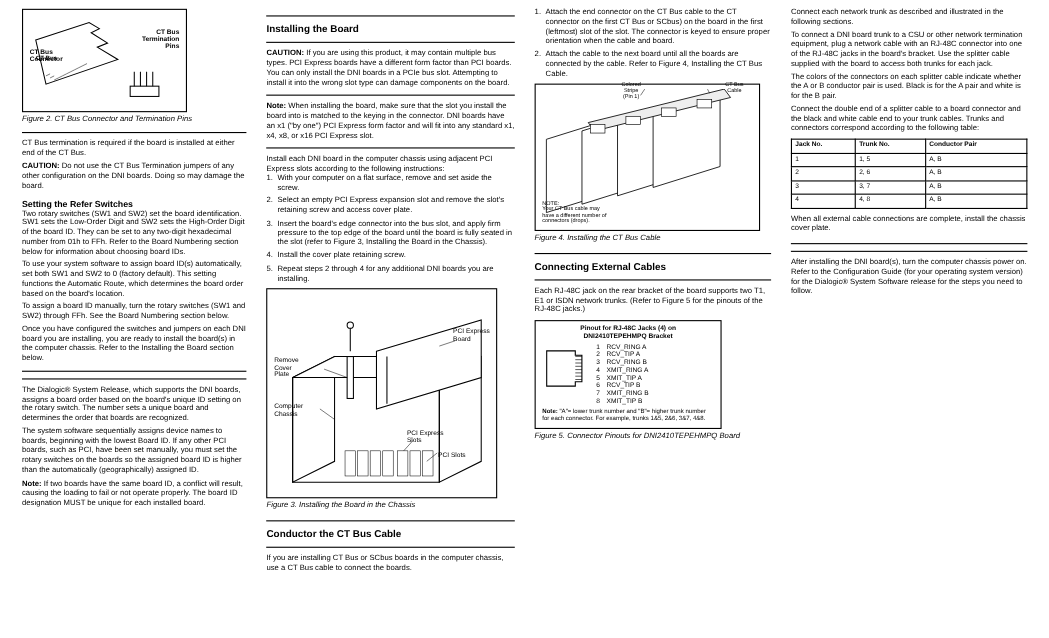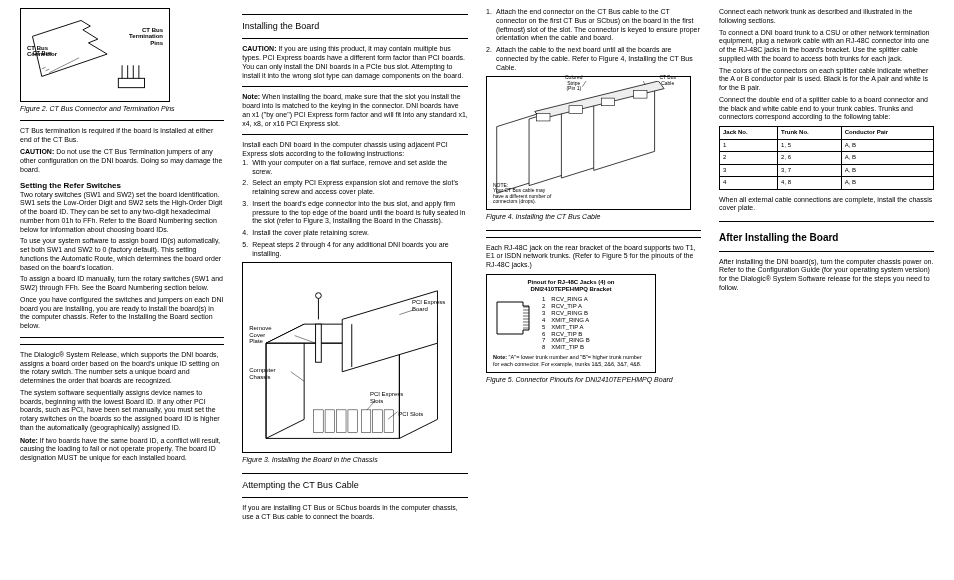--- a/index.html
+++ b/index.html
@@ -20,21 +20,21 @@
   .col-2 { flex: 1.05; }
   .col-3 { flex: 1.0; }
   .col-4 { flex: 1.0; }
 
   .fig { border: 1px solid #000; padding: 4px; position: relative; background: #fff; }
   .fig svg { display: block; width: 100%; height: auto; }
   .figcap { font-style: italic; font-size: 7px; margin-top: 3px; }
 
   .rule { border-top: 1px solid #000; margin: 6px 0; }
 
-  .sec-h { font-weight: normal; font-size: 9px; margin-top: 6px; margin-bottom: 3px; }
+  .sec-h { font-weight: bold; font-size: 9px; margin-top: 6px; margin-bottom: 3px; }
   .sub-h { font-weight: bold; font-size: 8px; margin-top: 6px; }
   .blk p { margin-bottom: 3px; }
   .notecau { margin: 4px 0; }
   .notecau .lead { font-weight: bold; }
 
   .steplist { list-style: none; margin-left: 0; }
   .steplist li { display: flex; margin-bottom: 3px; }
   .steplist li .num { width: 10px; flex: 0 0 10px; }
 
   .pinout-box { border: 1px solid #000; padding: 4px 6px; font-size: 6px; }
@@ -204,21 +204,21 @@
       </svg>
       <div style="position:absolute;left:6px;top:62px;font-size:6px;line-height:1.05"><span>Remove<br>Cover<br>Plate</span></div>
       <div style="position:absolute;left:6px;top:104px;font-size:6px;line-height:1.05"><span>Computer<br>Chassis</span></div>
       <div style="position:absolute;right:6px;top:36px;font-size:6px;line-height:1.05;text-align:left"><span>PCI Express<br>Board</span></div>
       <div style="position:absolute;right:48px;top:128px;font-size:6px;line-height:1.05"><span>PCI Express<br>Slots</span></div>
       <div style="position:absolute;right:28px;top:148px;font-size:6px;line-height:1.05"><span>PCI Slots</span></div>
     </div>
     <div class="figcap">Figure 3. Installing the Board in the Chassis</div>
 
     <div class="rule" style="margin-top:8px"></div>
-    <div class="sec-h">Attempting the CT Bus Cable</div>
+    <div class="sec-h">Conductor the CT Bus Cable</div>
     <div class="rule"></div>
     <p>If you are installing CT Bus or SCbus boards in the computer chassis, use a CT Bus cable to connect the boards.</p>
   </div>
 
   <div class="col col-3">
 
     <ol class="steplist">
       <li>
           <span class="num">1.</span>
           <span>Attach the end connector on the CT Bus cable to the CT connector on the first CT Bus or SCbus) on the board in the first (leftmost) slot of the slot. The connector is keyed to ensure proper orientation when the cable and board.</span>
@@ -253,20 +253,21 @@
         <line x1="96" y1="6" x2="100" y2="0" stroke="#000" stroke-width="0.5"></line>
         <line x1="162" y1="4" x2="160" y2="0" stroke="#000" stroke-width="0.5"></line>
       </svg>
       <div style="position:absolute;left:78px;top:-2px;font-size:5px;line-height:1.05;text-align:center"><span>Colored<br>Stripe<br>(Pin 1)</span></div>
       <div style="position:absolute;right:14px;top:-2px;font-size:5px;line-height:1.05;text-align:center"><span>CT Bus<br>Cable</span></div>
       <div style="position:absolute;left:6px;bottom:4px;font-size:5px;line-height:1.1;white-space:pre"><span>NOTE:<br>Your CT Bus cable may<br>have a different number of<br>connectors (drops).</span></div>
     </div>
     <div class="figcap">Figure 4. Installing the CT Bus Cable</div>
 
     <div class="rule" style="margin-top:8px"></div>
+    <div class="sec-h">Connecting External Cables</div>
     <div class="rule"></div>
     <p>Each RJ-48C jack on the rear bracket of the board supports two T1, E1 or ISDN network trunks. (Refer to Figure 5 for the pinouts of the RJ-48C jacks.)</p>
 
     <div class="pinout-box" style="width:170px;margin-top:4px">
       <div class="pinout-title">
         <div>Pinout for RJ-48C Jacks (4) on</div>
         <div>DNI2410TEPEHMPQ Bracket</div>
       </div>
       <div class="pinout-flex">
         <svg viewBox="0 0 40 44" width="40" height="44">
@@ -361,18 +362,17 @@
         <td>4</td>
             <td>4, 8</td>
             <td>A, B</td>
       </tr>
     </tbody>
       </table>
 
     <p style="margin-top:6px">When all external cable connections are complete, install the chassis cover plate.</p>
 
     <div class="rule" style="margin-top:8px"></div>
-    <div class="after-install">After Installing the Board</div>
     <div class="rule"></div>
     <p>After installing the DNI board(s), turn the computer chassis power on. Refer to the Configuration Guide (for your operating system version) for the Dialogic® System Software release for the steps you need to follow.</p>
   </div>
 
 </div>
 
 </body></html>

